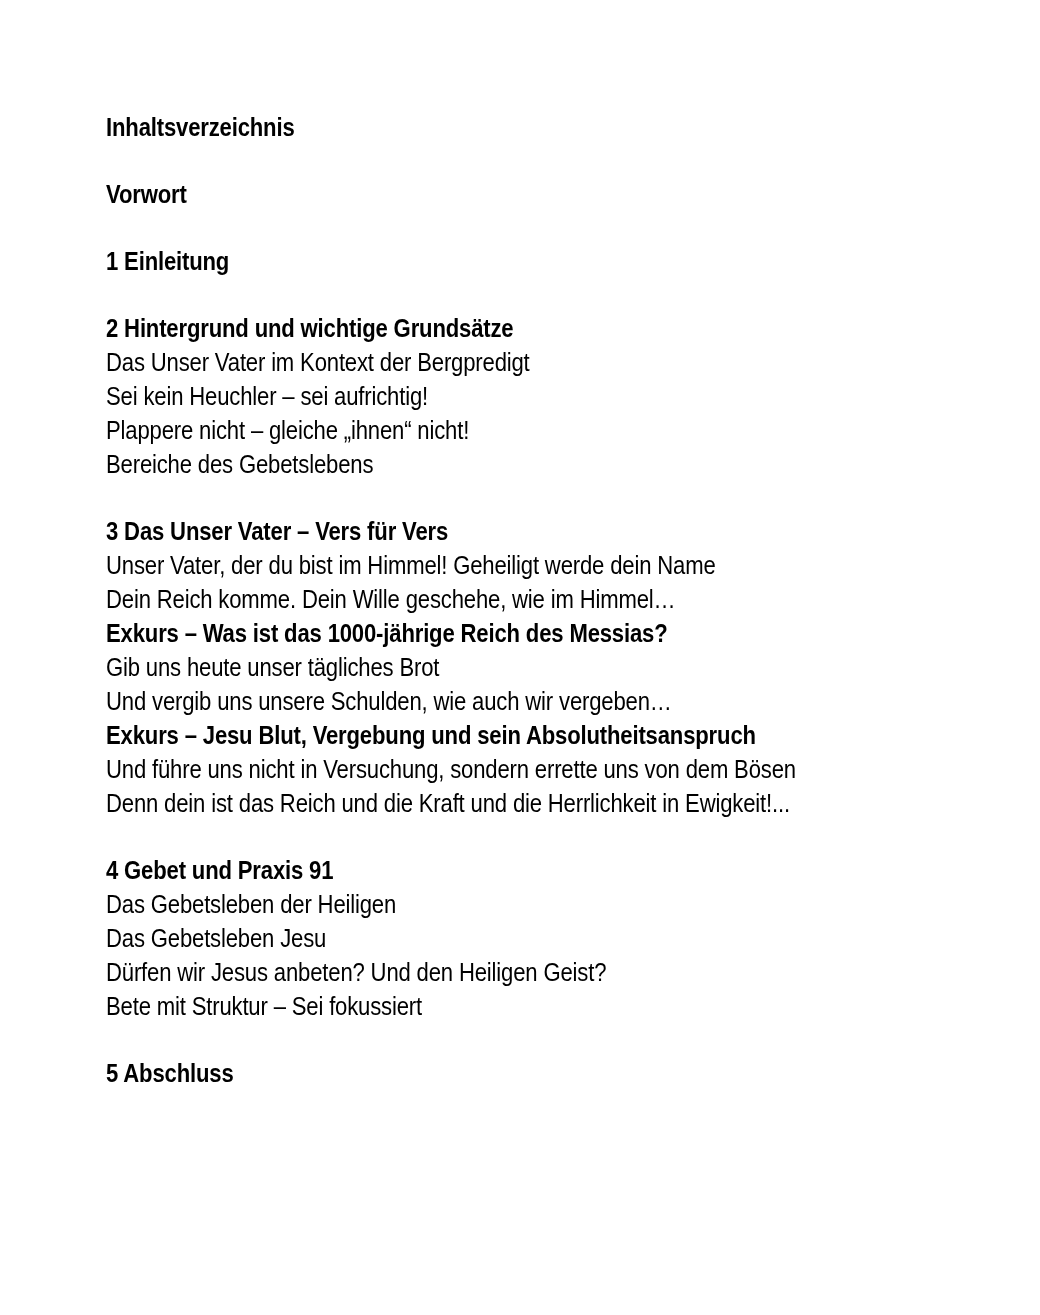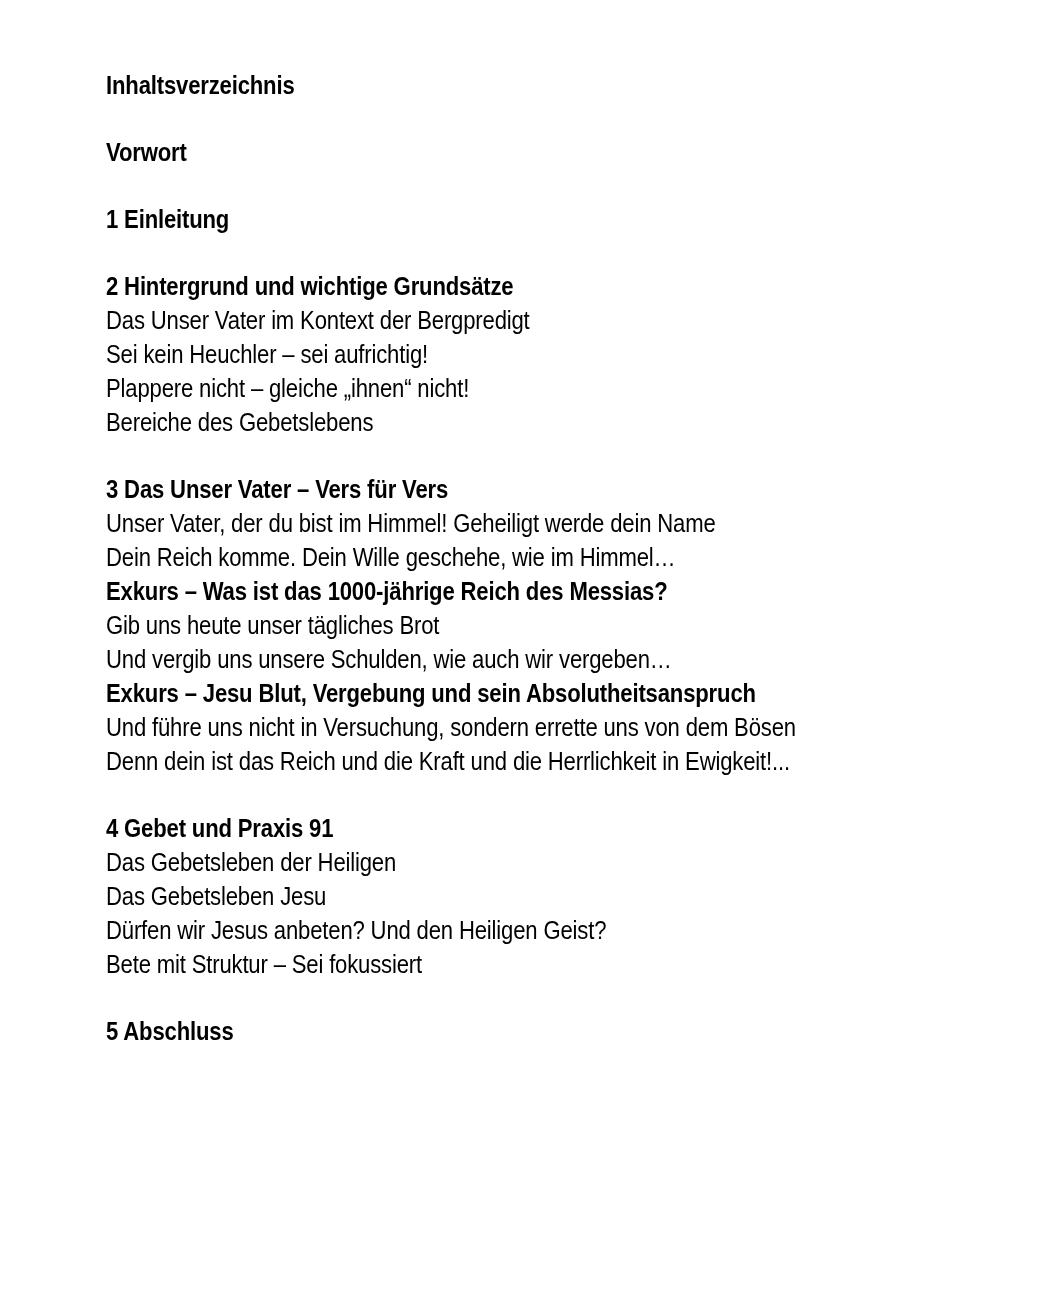--- a/index.html
+++ b/index.html
@@ -11,21 +11,21 @@
     width: 1040px;
     height: 1315px;
     overflow: hidden;
     font-family: "Liberation Sans", sans-serif;
     color: #000000;
   }
   .page {
     box-sizing: border-box;
     width: 1040px;
     height: 1315px;
-    padding: 68px 0 0 106px;
+    padding: 110px 0 0 106px;
     background: #ffffff;
   }
   
   .content {
     width: 1100px;
     transform: scaleX(0.85);
     transform-origin: 0 0;
   }
   .blk {
     margin: 0 0 33px 0;

